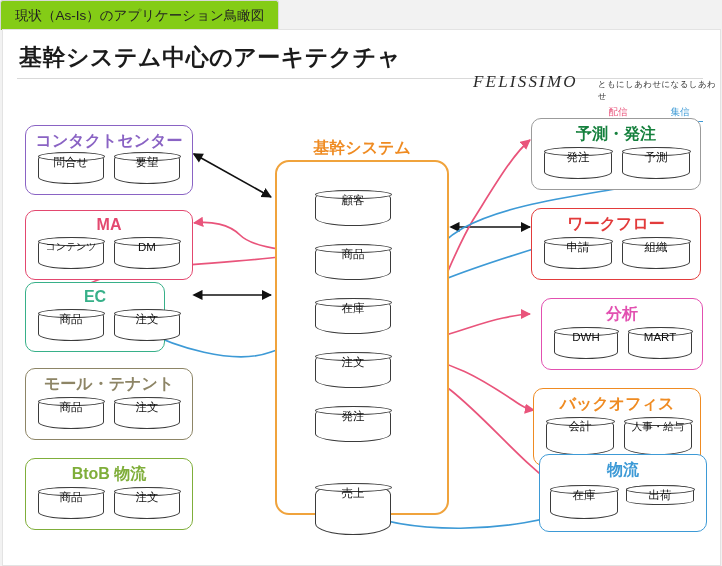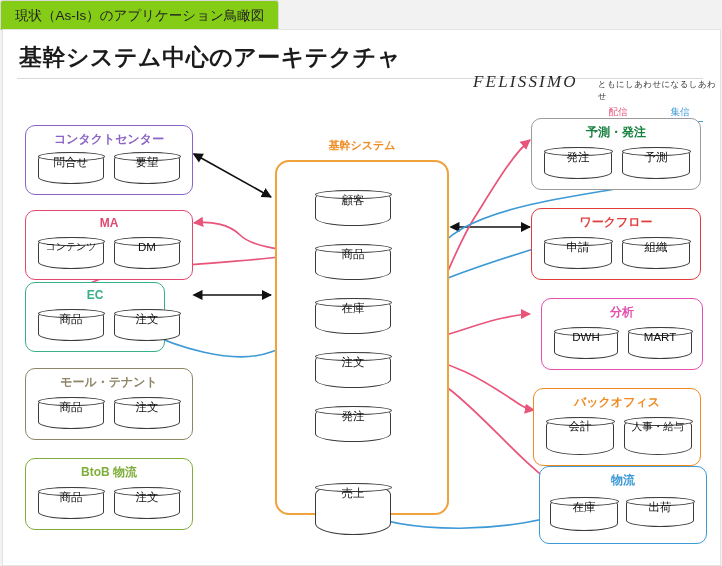--- a/index.html
+++ b/index.html
@@ -58,21 +58,21 @@
   .legend .lg.send{left:0;color:#e9547b;border-bottom:1.6px solid #e9547b;}
   .legend .lg.collect{left:62px;color:#3d9ad6;border-bottom:1.6px solid #3d9ad6;}
 
   
   .box{
     position:absolute;border-radius:10px;background:#fff;
     border:1.6px solid #999;box-sizing:border-box;
   }
   .box .bx-title{
     position:absolute;left:0;right:0;top:5px;text-align:center;
-    font-size:12px;font-weight:bold;white-space:nowrap;
+    font-size:16px;font-weight:bold;white-space:nowrap;
   }
 
   
   .cyl{
     position:absolute;box-sizing:border-box;
     border:1.5px solid #3b3b3b;background:#fff;
     border-radius:50%/22%;
     display:flex;justify-content:center;
     font-size:11.5px;color:#111;text-align:center;line-height:1.15;
   }
@@ -84,21 +84,21 @@
   .cyl span{position:relative;z-index:2;padding-top:3px;}
   .cyl.two span{padding-top:2px;}
 
   
   .core{
     position:absolute;left:272px;top:130px;width:174px;height:355px;
     border:2px solid #f0a33c;border-radius:14px;background:#fff;box-sizing:border-box;
   }
   .core-title{
     position:absolute;left:0;right:0;top:-24px;text-align:center;
-    font-size:11px;font-weight:bold;color:#ef8b22;
+    font-size:16px;font-weight:bold;color:#ef8b22;
   }
 
   svg.wires{position:absolute;left:0;top:0;width:717px;height:535px;overflow:visible;}
 </style>
 </head>
 <body>
 
 <div id="app">
 
   <div class="titlebar">
@@ -263,24 +263,24 @@
     <div class="box" style="left:530px;top:358px;width:168px;height:78px;border-color:#ef8b22;">
       <div class="bx-title" style="color:#ef8b22;">バックオフィス</div>
       <div class="cyl two" style="left:12px;top:28px;width:68px;height:38px;">
         <span>会計</span>
         </div>
       <div class="cyl two" style="left:90px;top:28px;width:68px;height:38px;font-size:10.5px;">
         <span>人事・給与</span>
         </div>
     </div>
 
-    <div class="box" style="left:536px;top:436px;width:168px;height:78px;border-color:#3d9ad6;text-decoration:underline;">
+    <div class="box" style="left:536px;top:424px;width:168px;height:78px;border-color:#3d9ad6;text-decoration:underline;">
       <div class="bx-title" style="color:#3d9ad6;">物流</div>
       <div class="cyl" style="left:10px;top:30px;width:68px;height:34px;">
         <span>在庫</span>
         </div>
-      <div class="cyl" style="left:86px;top:30px;width:68px;height:30px;">
+      <div class="cyl" style="left:86px;top:30px;width:68px;height:20px;">
         <span>出荷</span>
         </div>
     </div>
 
   </div>
 </div>
 
 </body></html>

